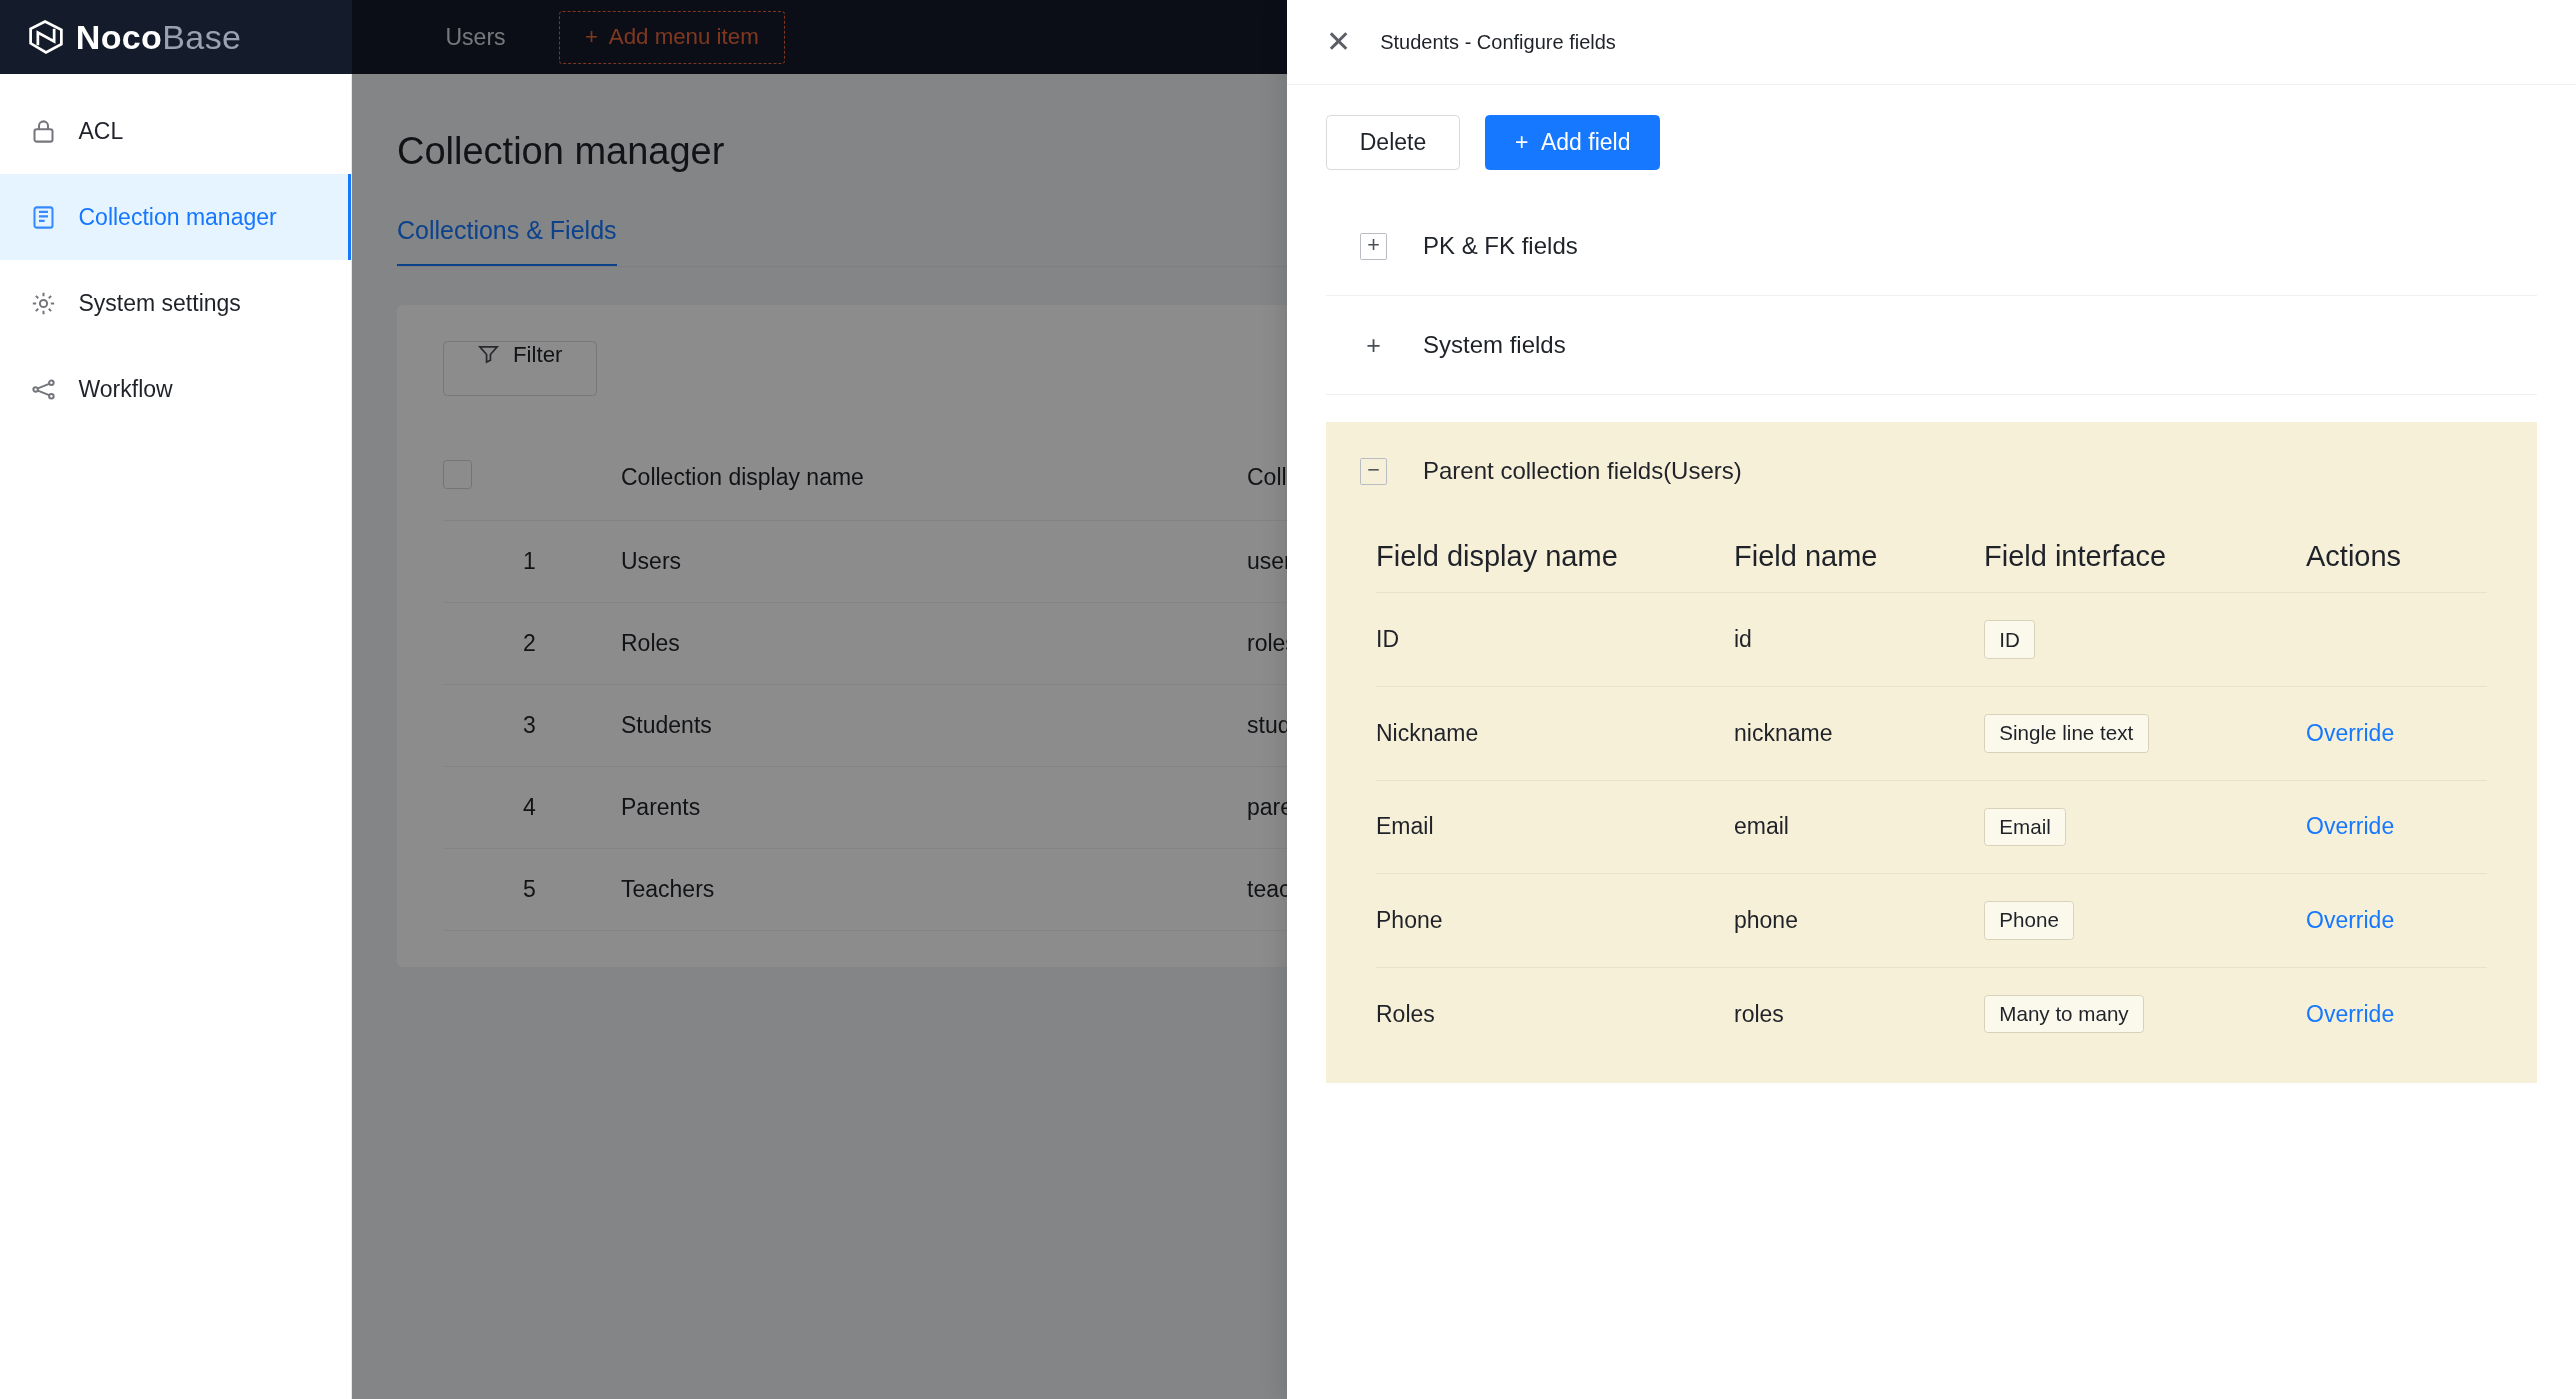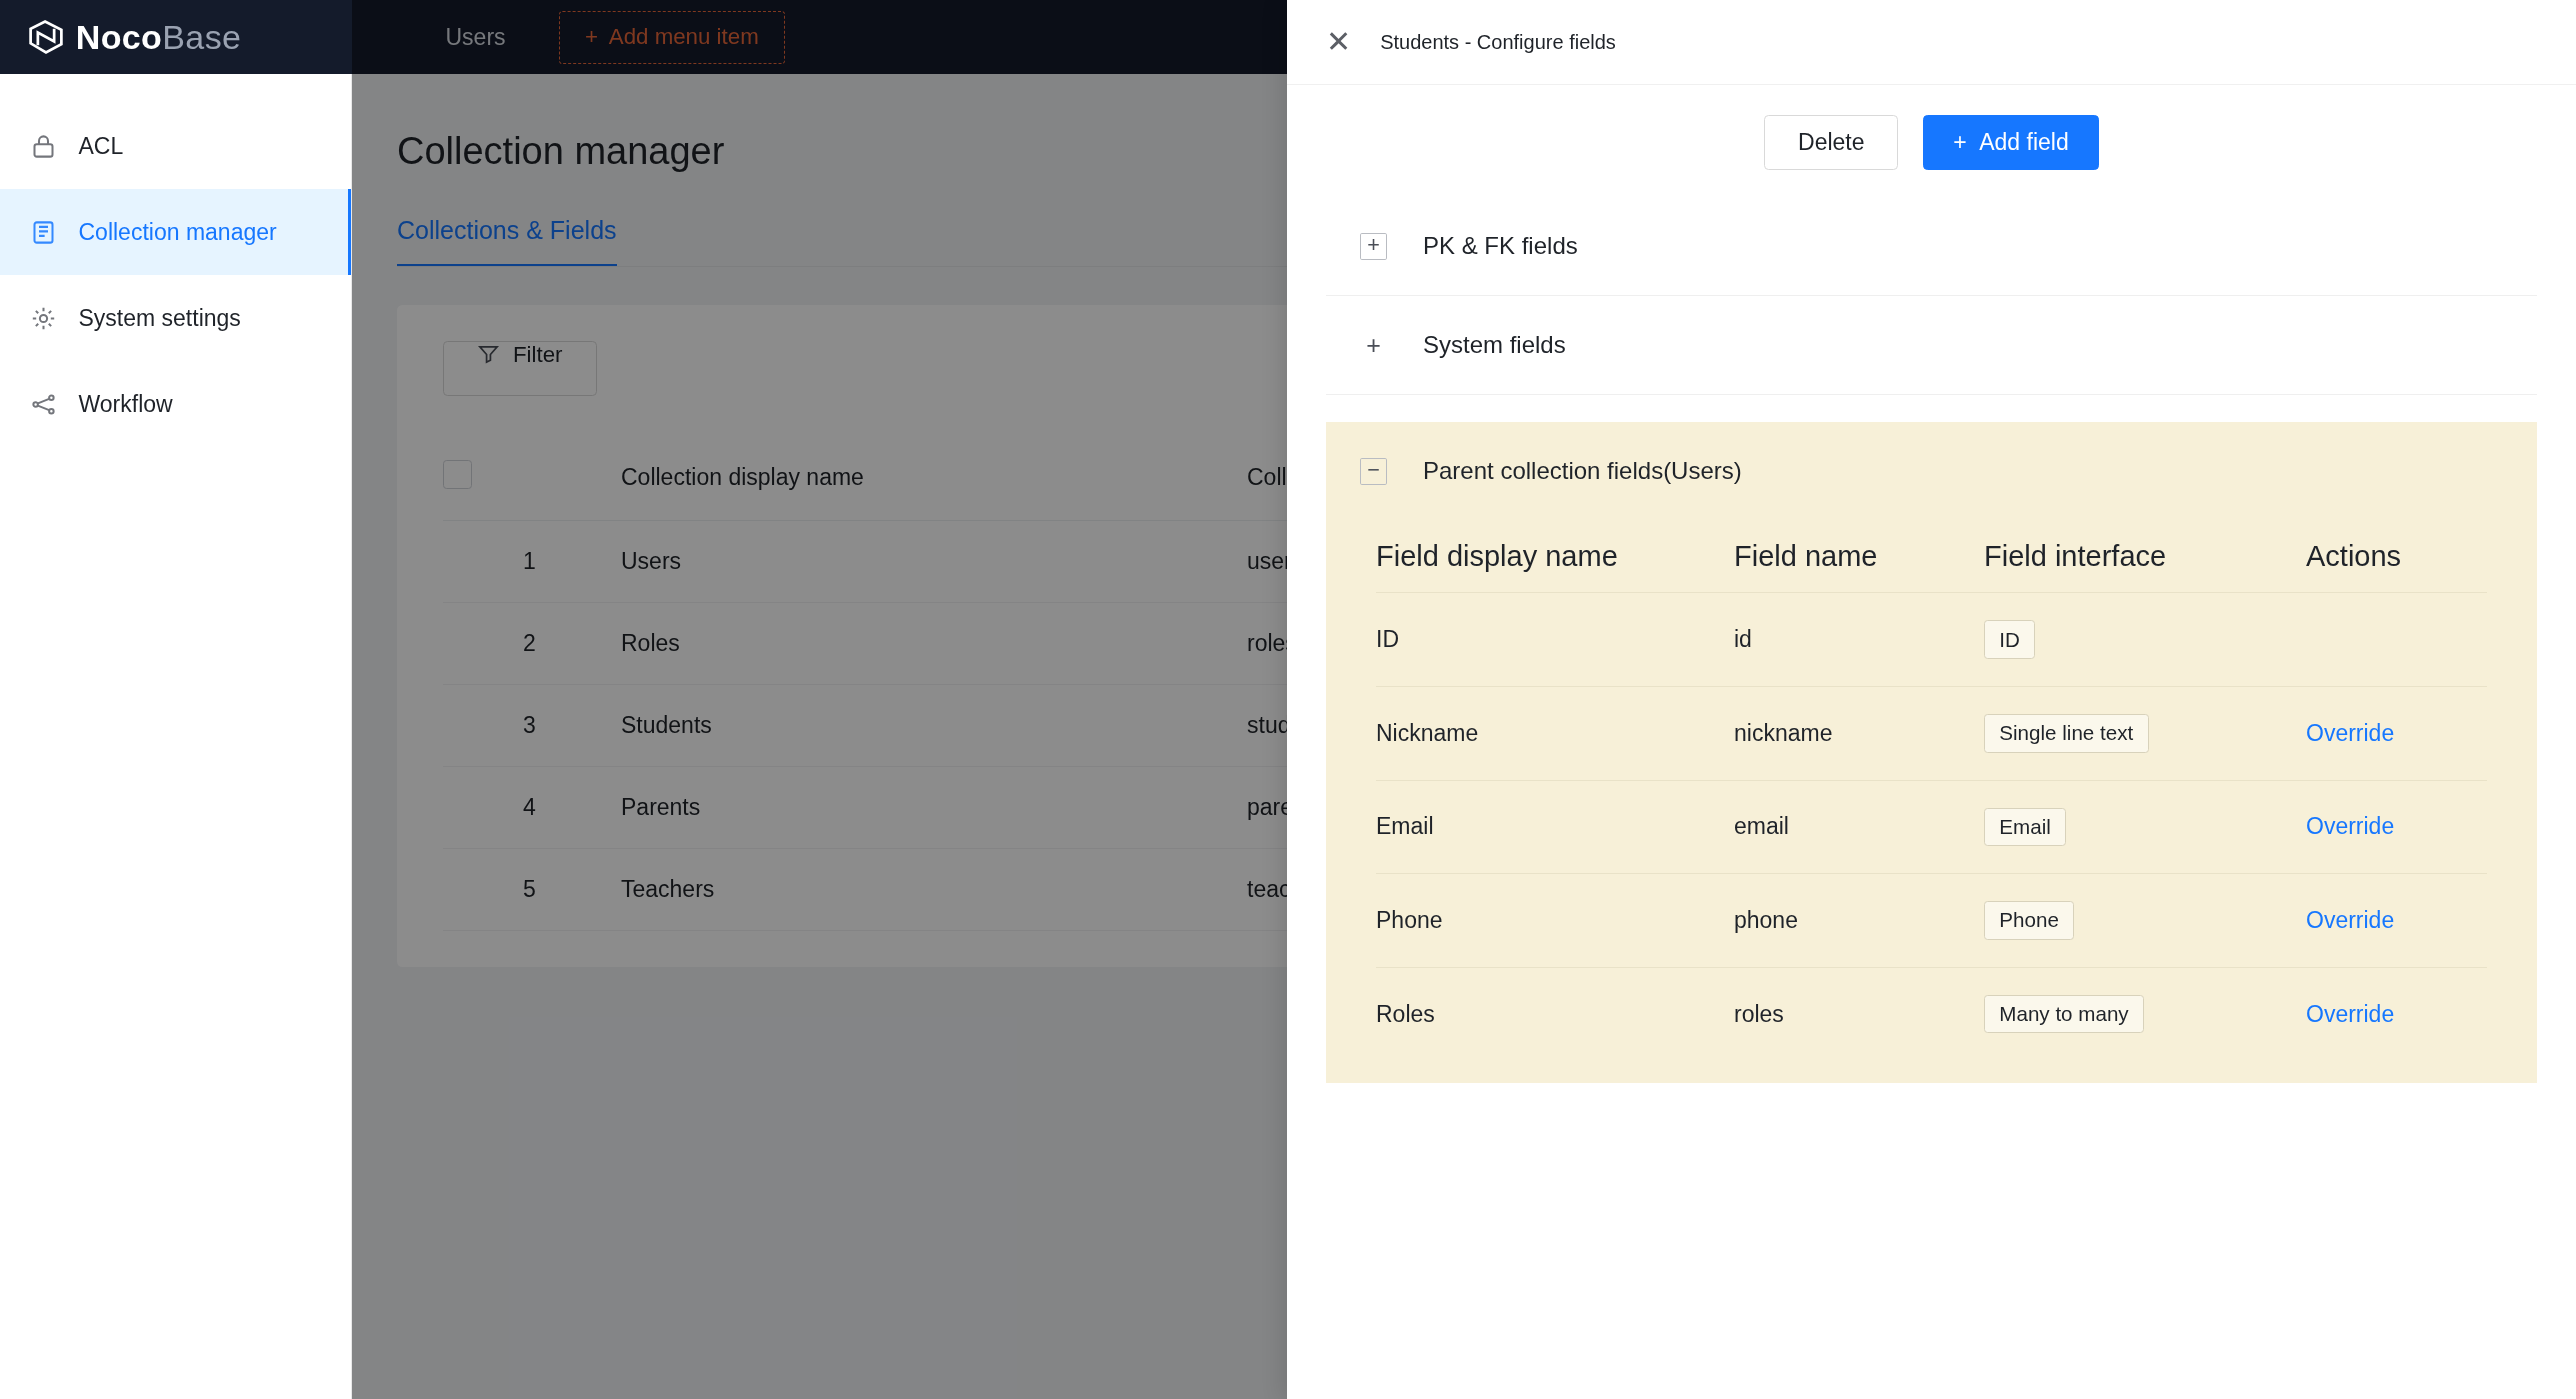--- a/index.html
+++ b/index.html
@@ -46,21 +46,21 @@
     border-radius: 3.6px;
     display: flex; align-items: center; gap: 10.7px;
   }
 
   
   .sidebar {
     position: absolute; top: 74px; left: 0;
     width: 352px; height: 1326px;
     background: #ffffff;
     border-right: 0.9px solid #e8e8e8;
-    padding-top: 29px;
+    padding-top: 14px;
   }
   .side-item {
     height: 86px; display: flex; align-items: center;
     padding-left: 30px; gap: 21.5px;
     font-size: 23px; color: #1f2329;
   }
   .side-item.active {
     background: #e6f4ff; color: #1677ff;
     border-right: 3.6px solid #1677ff;
   }
@@ -124,21 +124,21 @@
     box-shadow: -5.4px 0 21.5px rgba(0,0,0,0.12);
   }
   .drawer-head {
     height: 85px; display: flex; align-items: center;
     padding: 0 39px; gap: 29px;
     border-bottom: 0.9px solid #f0f0f0;
   }
   .close-x { font-size: 30px; color: #5c5f66; line-height: 1; }
   .drawer-title { font-size: 20px; color: #1f2329; }
   .drawer-body { padding: 30px 39px 0 39px; }
-  .actions-row { display: flex; justify-content: center; gap: 25px; }
+  .actions-row { display: flex; justify-content: flex-start; gap: 25px; }
   .btn-delete {
     height: 55px; min-width: 134px; padding: 0 27px;
     border: 0.9px solid #d9d9d9; border-radius: 4.5px; background: #fff;
     font-size: 23px; color: #1f2329;
     display: flex; align-items: center; justify-content: center;
   }
   .btn-add {
     height: 55px; padding: 0 29px; border-radius: 4.5px;
     background: #1677ff; color: #fff; font-size: 23px;
     display: flex; align-items: center; justify-content: center; gap: 12.5px;

